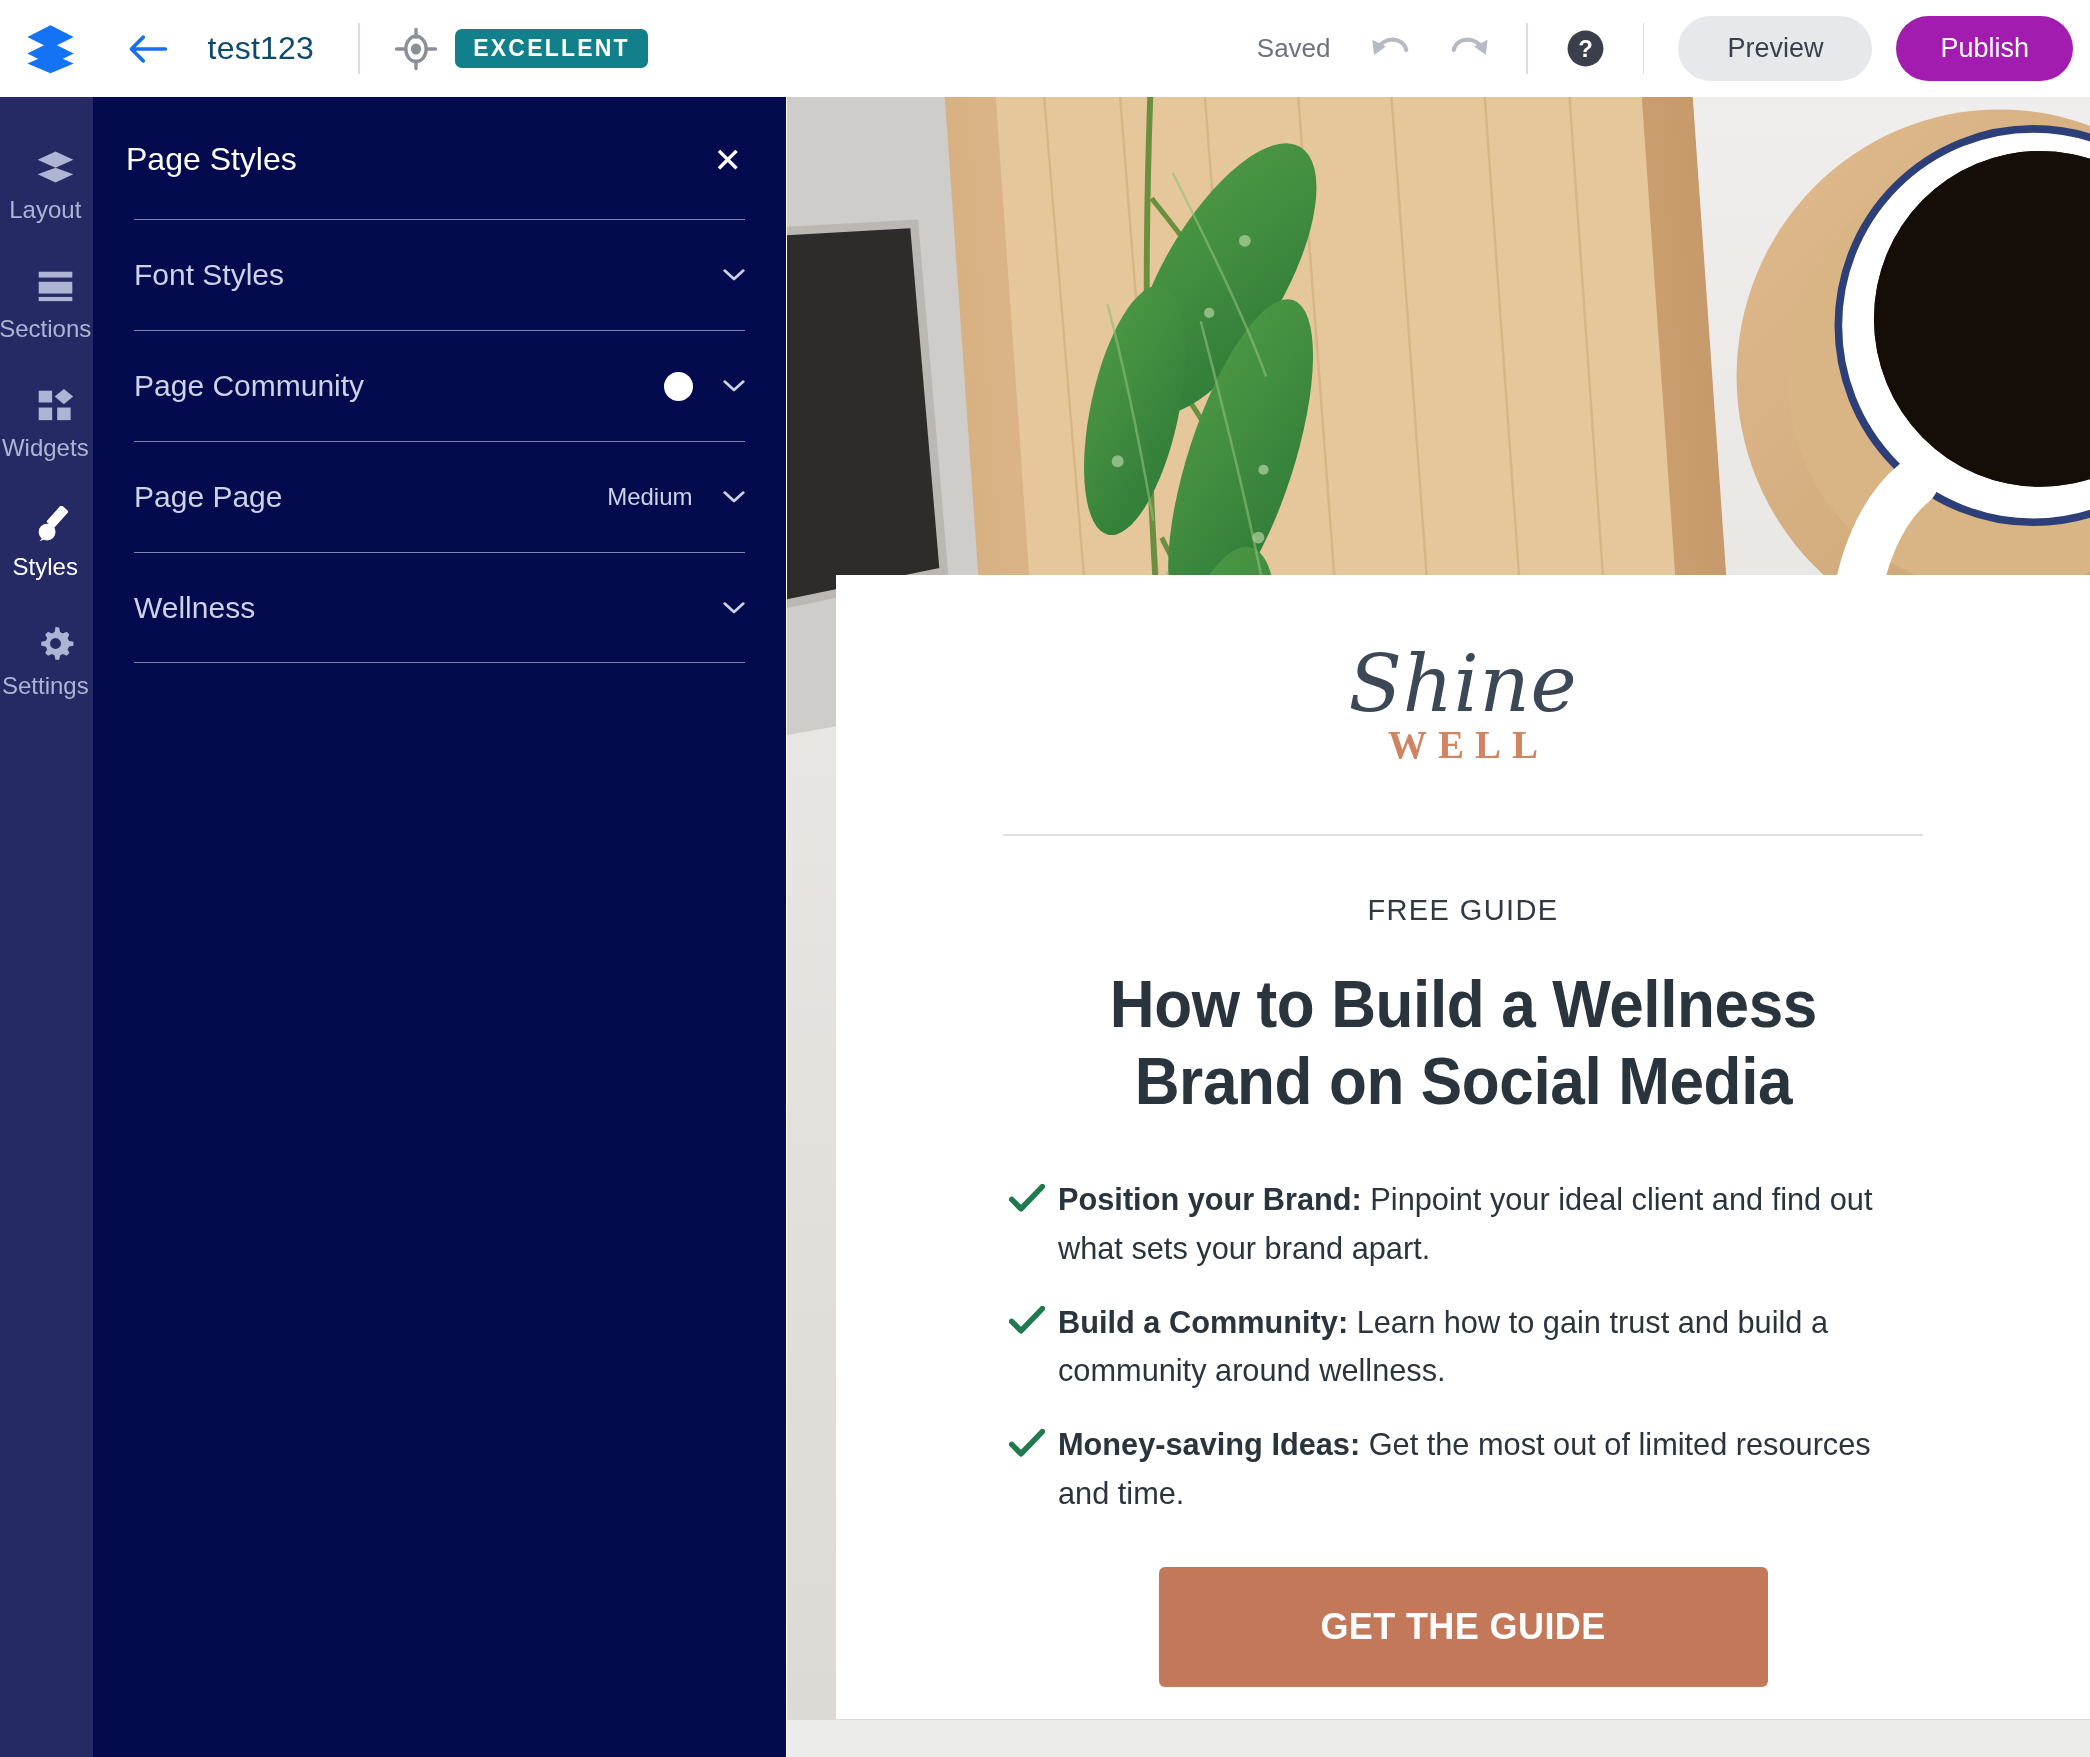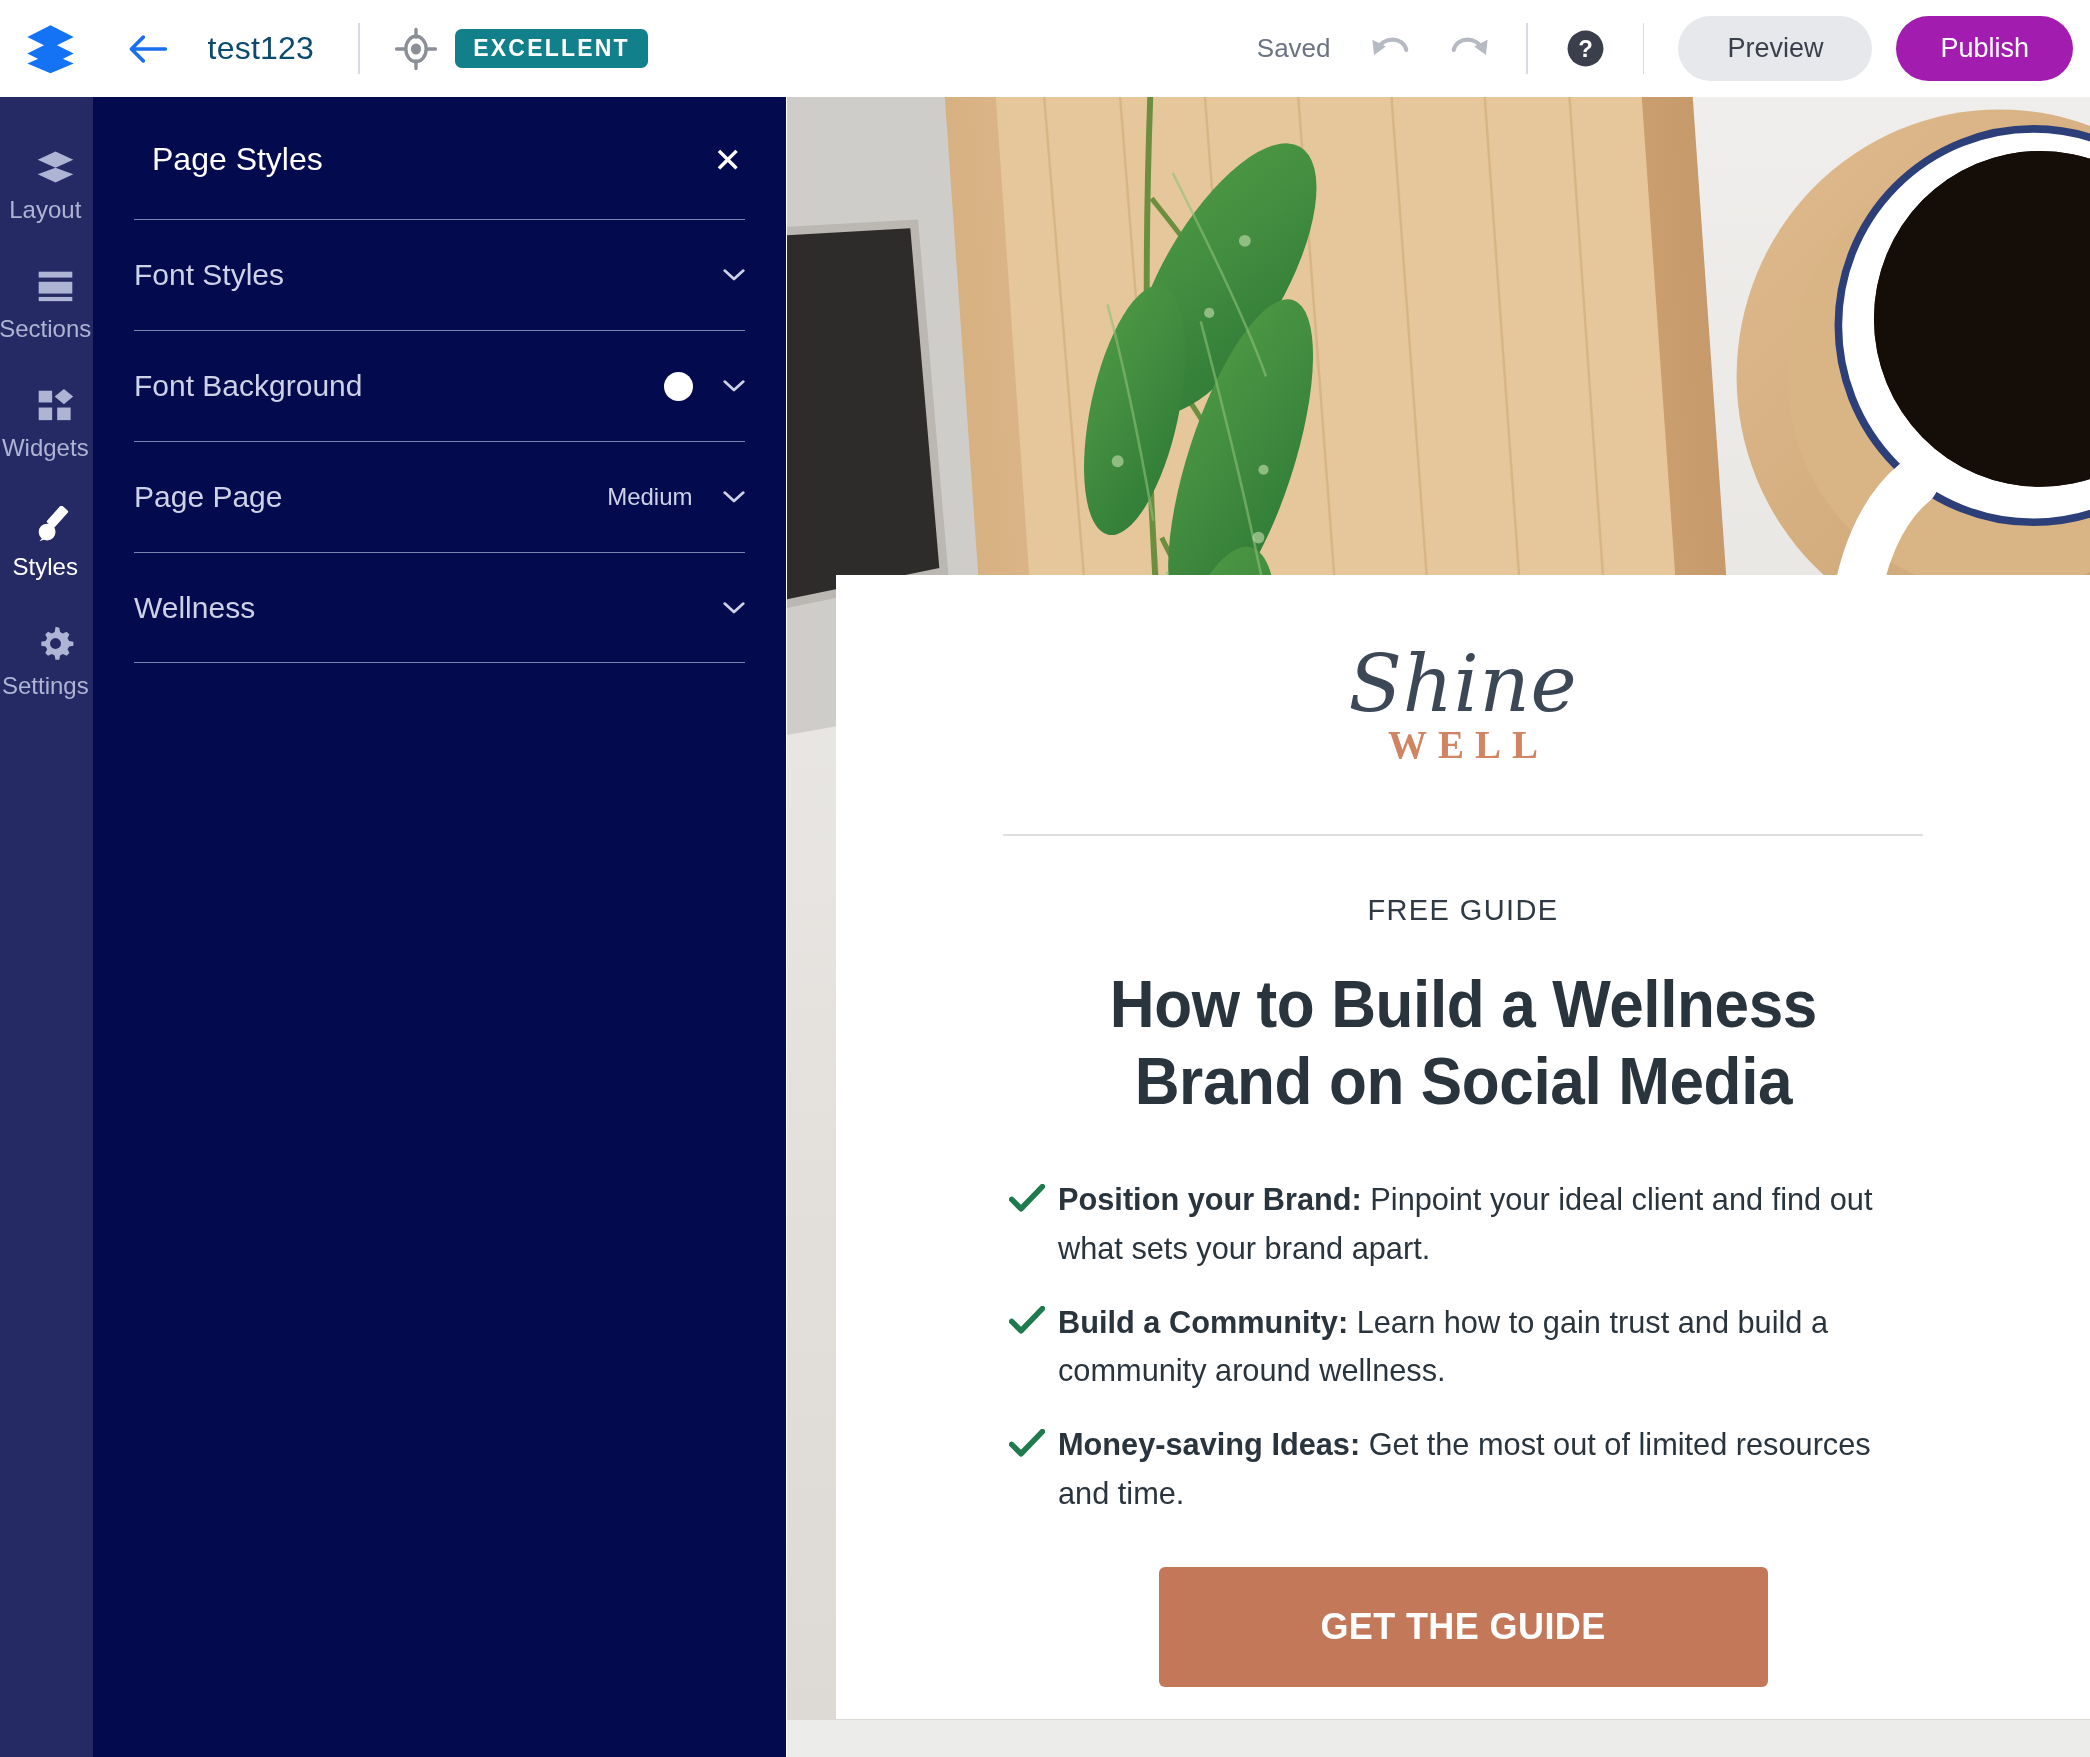--- a/index.html
+++ b/index.html
@@ -66,21 +66,21 @@
     transform: translateX(-10.2px);
   }
 
   
   .panel {
     position: absolute; left: 93px; top: 97px; width: 693px; height: 1661px;
     background: #040a4e;
   }
   .panel-head {
     display: flex; align-items: center; justify-content: space-between;
-    padding: 44px 44px 0 59px;
+    padding: 44px 44px 0 33px;
   }
   .panel-title { color: #ffffff; font-size: 32px; }
   .panel-close { color: #ffffff; font-size: 34px; line-height: 1; cursor: pointer; background: none; border: none; font-family: "Liberation Sans", sans-serif; }
   .panel-list { margin: 41px 41px 0 41px; }
   .panel-row {
     border-top: 1.7px solid #7b83ae;
     height: 111px;
     display: flex; align-items: center;
     cursor: pointer;
   }
@@ -294,21 +294,21 @@
       <span class="panel-row-right">
         <span class="chev">
           <svg width="22" height="13.6" viewBox="0 0 26 16" aria-hidden="true">
               <path d="M2 3 L13 13 L24 3" stroke="#cdd2e6" stroke-width="3.2" fill="none" stroke-linecap="round" stroke-linejoin="round"></path>
             </svg>
         </span>
       </span>
     </div>
 
     <div class="panel-row">
-      <span class="panel-row-label">Font Background</span>
+      <span class="panel-row-label">Page Community</span>
       <span class="panel-row-right">
         <span class="swatch"></span>
         <span class="chev">
           <svg width="22" height="13.6" viewBox="0 0 26 16" aria-hidden="true">
               <path d="M2 3 L13 13 L24 3" stroke="#cdd2e6" stroke-width="3.2" fill="none" stroke-linecap="round" stroke-linejoin="round"></path>
             </svg>
         </span>
       </span>
     </div>
 

